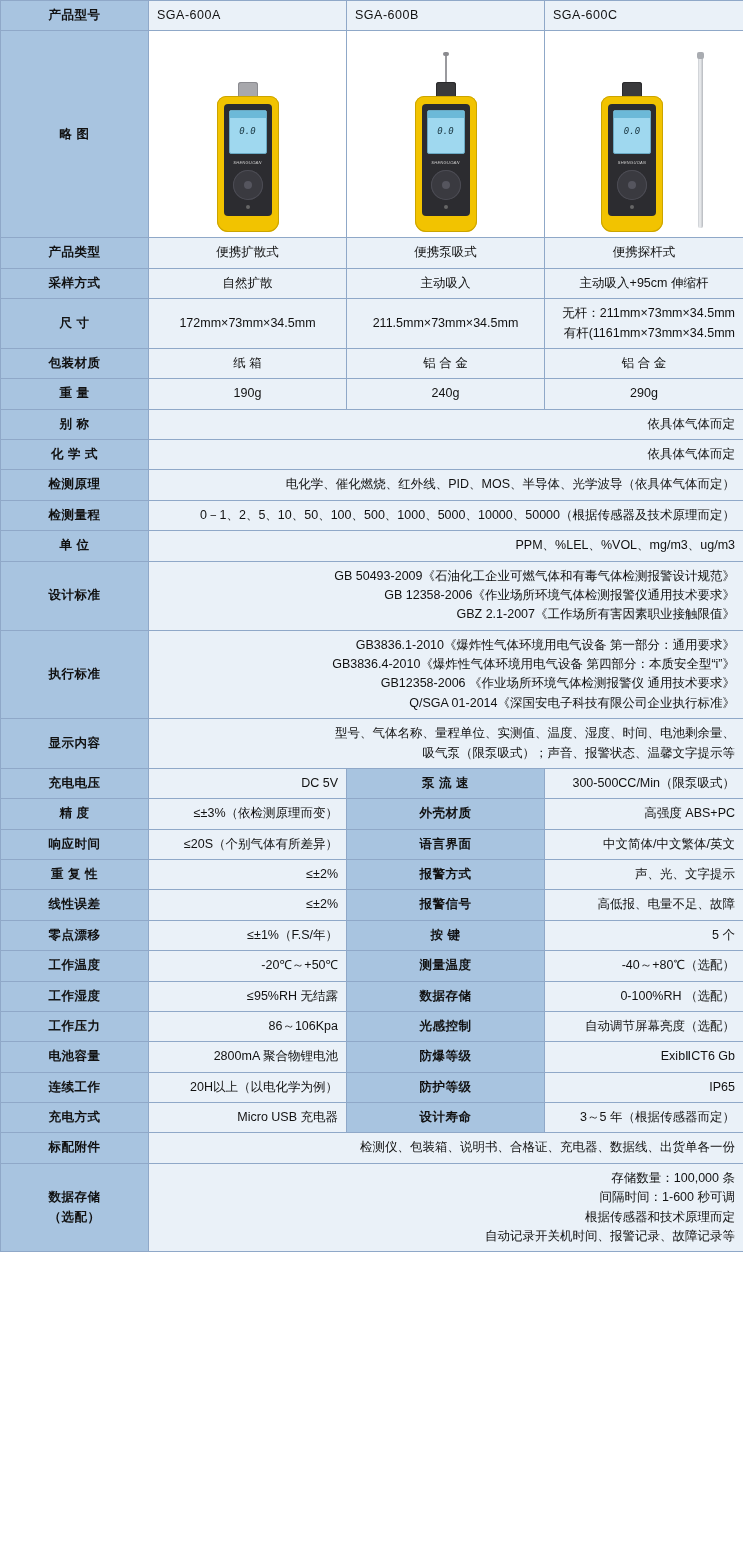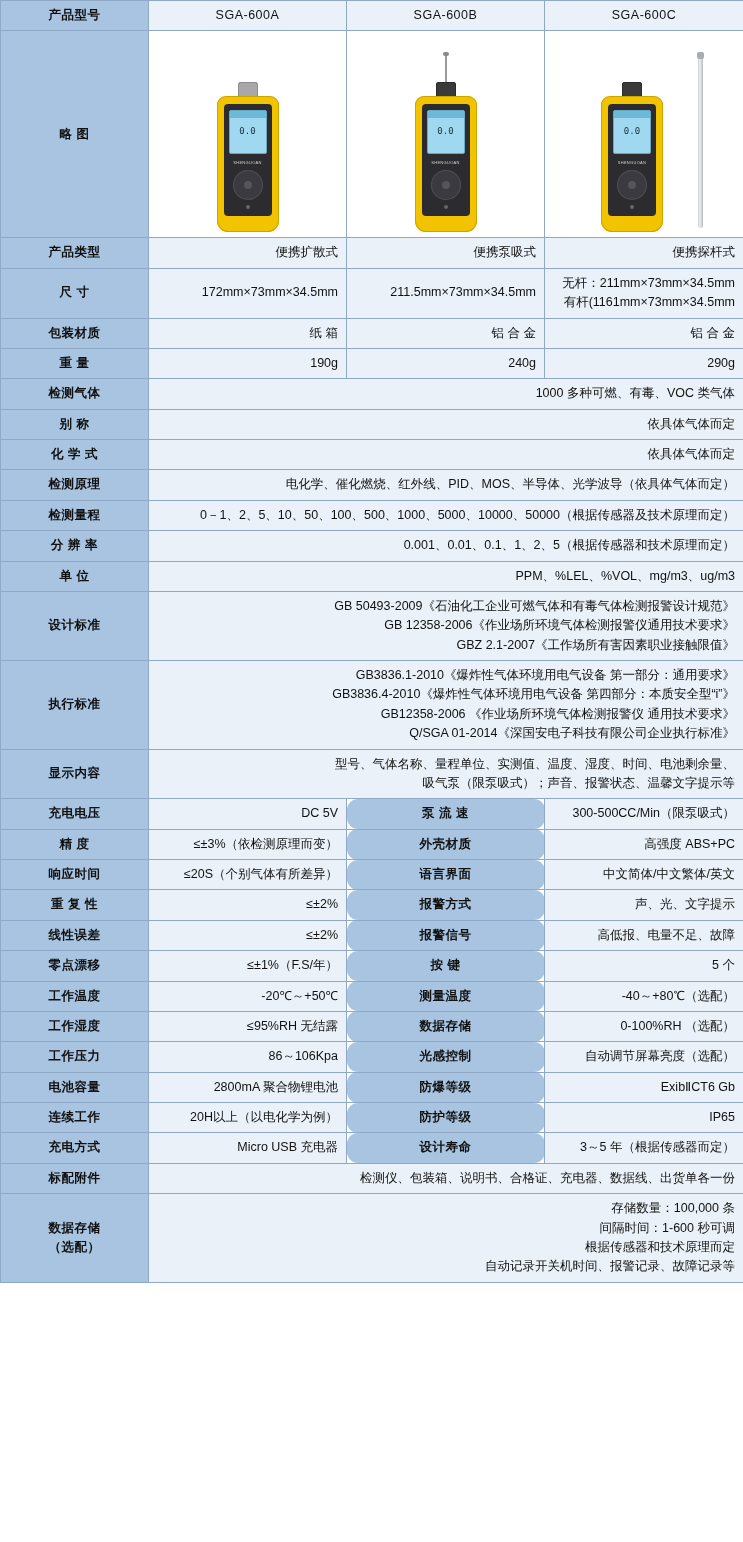--- a/index.html
+++ b/index.html
@@ -32,32 +32,31 @@
     background: #a8c4e0;
     text-align: center;
     font-weight: bold;
     color: #111;
     font-size: 13px;
     letter-spacing: 0.5px;
     width: 148px;
   }
   td.lbl.mid {
     width: 140px;
-    border-radius: 11px;
   }
   td.val {
     background: #eaf1f8;
     text-align: right;
   }
   td.val.c {
-    text-align: right;
+    text-align: center;
   }
   td.modelname {
     background: #eaf1f8;
-    text-align: center;
+    text-align: left;
     font-size: 13px;
     letter-spacing: 0.5px;
   }
   .multi div { white-space: nowrap; }
   .imgcell {
     background: #ffffff;
     height: 200px;
     text-align: center;
     vertical-align: middle;
     padding: 0;
@@ -81,20 +80,21 @@
     background: #f2c300;
     border-radius: 9px 9px 11px 11px;
     box-shadow: inset 0 0 0 1px #cba400;
   }
   .faceplate {
     position: absolute;
     left: 7px; top: 8px;
     width: 48px; height: 112px;
     background: #2c2c30;
     border-radius: 4px;
+    font-style: italic;
   }
   .screen {
     position: absolute;
     left: 5px; top: 6px;
     width: 38px; height: 44px;
     background: #9fd8ef;
     border: 1px solid #6aa9c3;
     border-radius: 2px;
     overflow: hidden;
   }
@@ -267,20 +267,26 @@
         </td>
       </tr>
 
       <tr>
         <td class="lbl">产品类型</td>
         <td class="val c">便携扩散式</td>
         <td class="val c">便携泵吸式</td>
         <td class="val c">便携探杆式</td>
       </tr>
 
+      <tr>
+        <td class="lbl">采样方式</td>
+        <td class="val c">自然扩散</td>
+        <td class="val c">主动吸入</td>
+        <td class="val c">主动吸入+95cm 伸缩杆</td>
+      </tr>
 
       <tr>
         <td class="lbl">尺    寸</td>
         <td class="val c">172mm×73mm×34.5mm</td>
         <td class="val c">211.5mm×73mm×34.5mm</td>
         <td class="val multi">
           <div>无杆：211mm×73mm×34.5mm</div>
           <div>有杆(1161mm×73mm×34.5mm</div>
         </td>
       </tr>
@@ -292,24 +298,20 @@
         <td class="val c">铝 合 金</td>
       </tr>
 
       <tr>
         <td class="lbl">重    量</td>
         <td class="val c">190g</td>
         <td class="val c">240g</td>
         <td class="val c">290g</td>
       </tr>
 
-      <tr>
-        <td class="lbl">检测气体</td>
-        <td class="val" colspan="3">1000 多种可燃、有毒、VOC 类气体</td>
-      </tr>
 
       <tr>
         <td class="lbl">别    称</td>
         <td class="val" colspan="3">依具体气体而定</td>
       </tr>
 
       <tr>
         <td class="lbl">化 学 式</td>
         <td class="val" colspan="3">依具体气体而定</td>
       </tr>
@@ -317,24 +319,20 @@
       <tr>
         <td class="lbl">检测原理</td>
         <td class="val" colspan="3">电化学、催化燃烧、红外线、PID、MOS、半导体、光学波导（依具体气体而定）</td>
       </tr>
 
       <tr>
         <td class="lbl">检测量程</td>
         <td class="val" colspan="3">0－1、2、5、10、50、100、500、1000、5000、10000、50000（根据传感器及技术原理而定）</td>
       </tr>
 
-      <tr>
-        <td class="lbl">分 辨 率</td>
-        <td class="val" colspan="3">0.001、0.01、0.1、1、2、5（根据传感器和技术原理而定）</td>
-      </tr>
 
       <tr>
         <td class="lbl">单    位</td>
         <td class="val" colspan="3">PPM、%LEL、%VOL、mg/m3、ug/m3</td>
       </tr>
 
       <tr>
         <td class="lbl">设计标准</td>
         <td class="val multi" colspan="3">
           <div>GB 50493-2009《石油化工企业可燃气体和有毒气体检测报警设计规范》</div>

